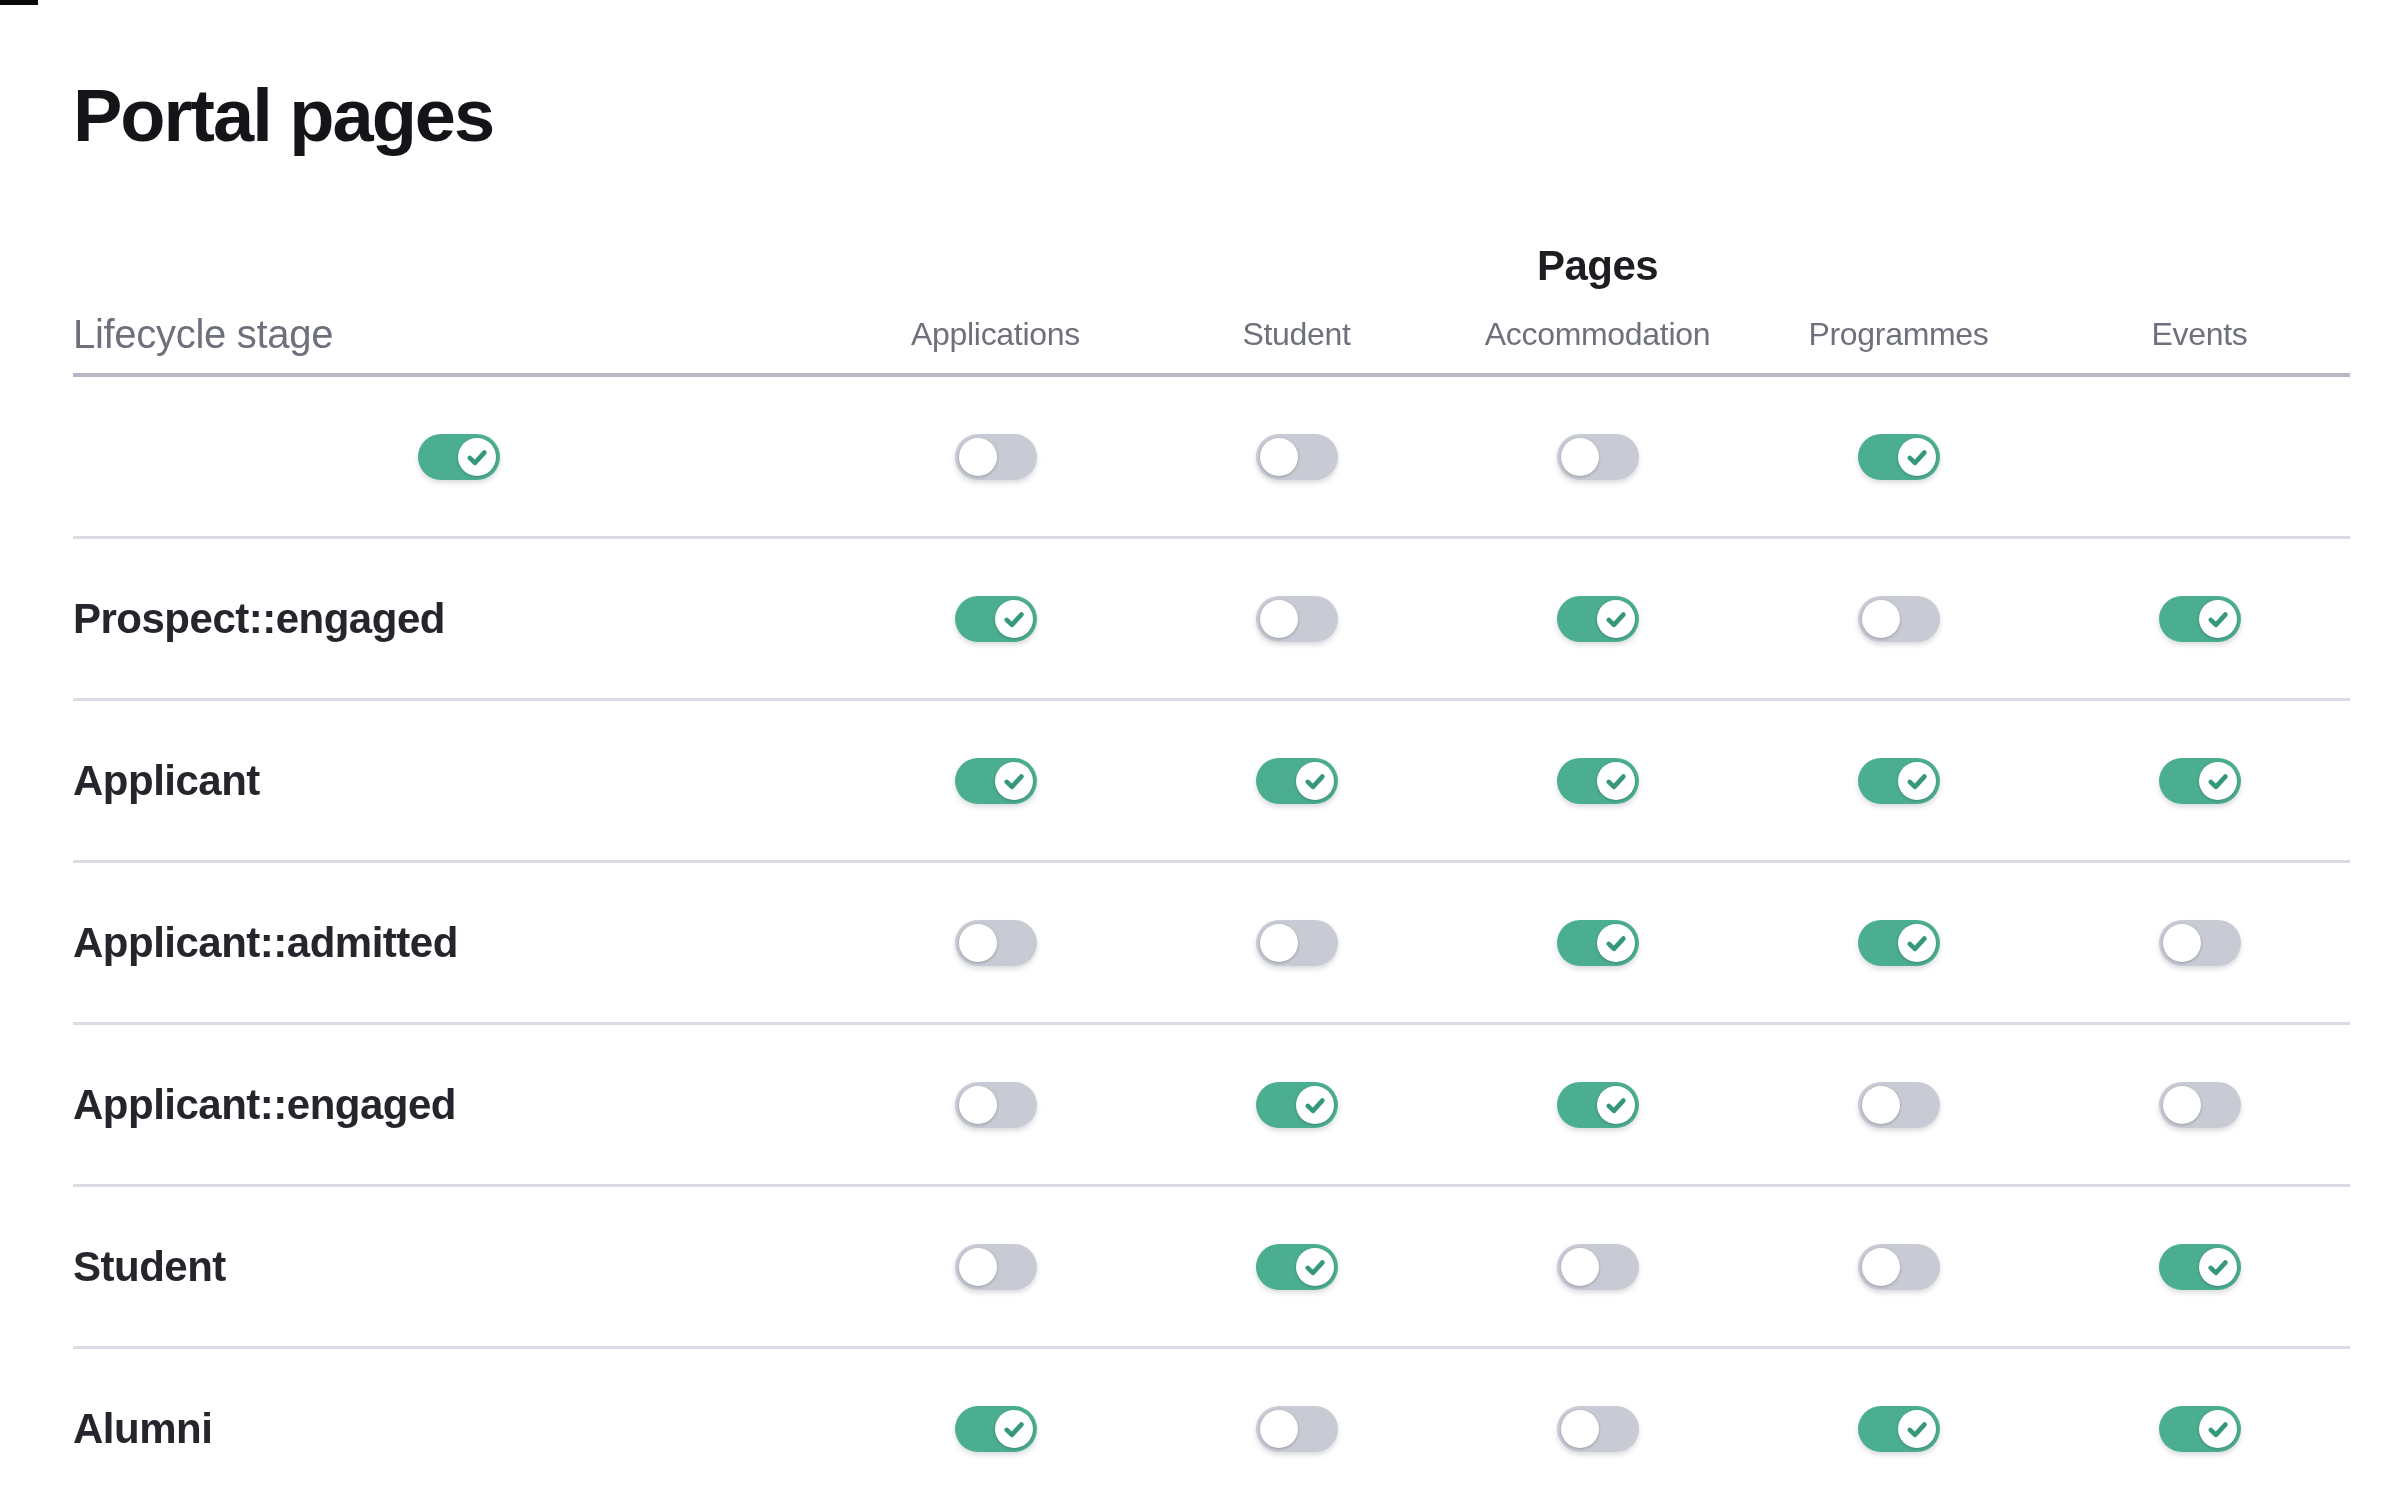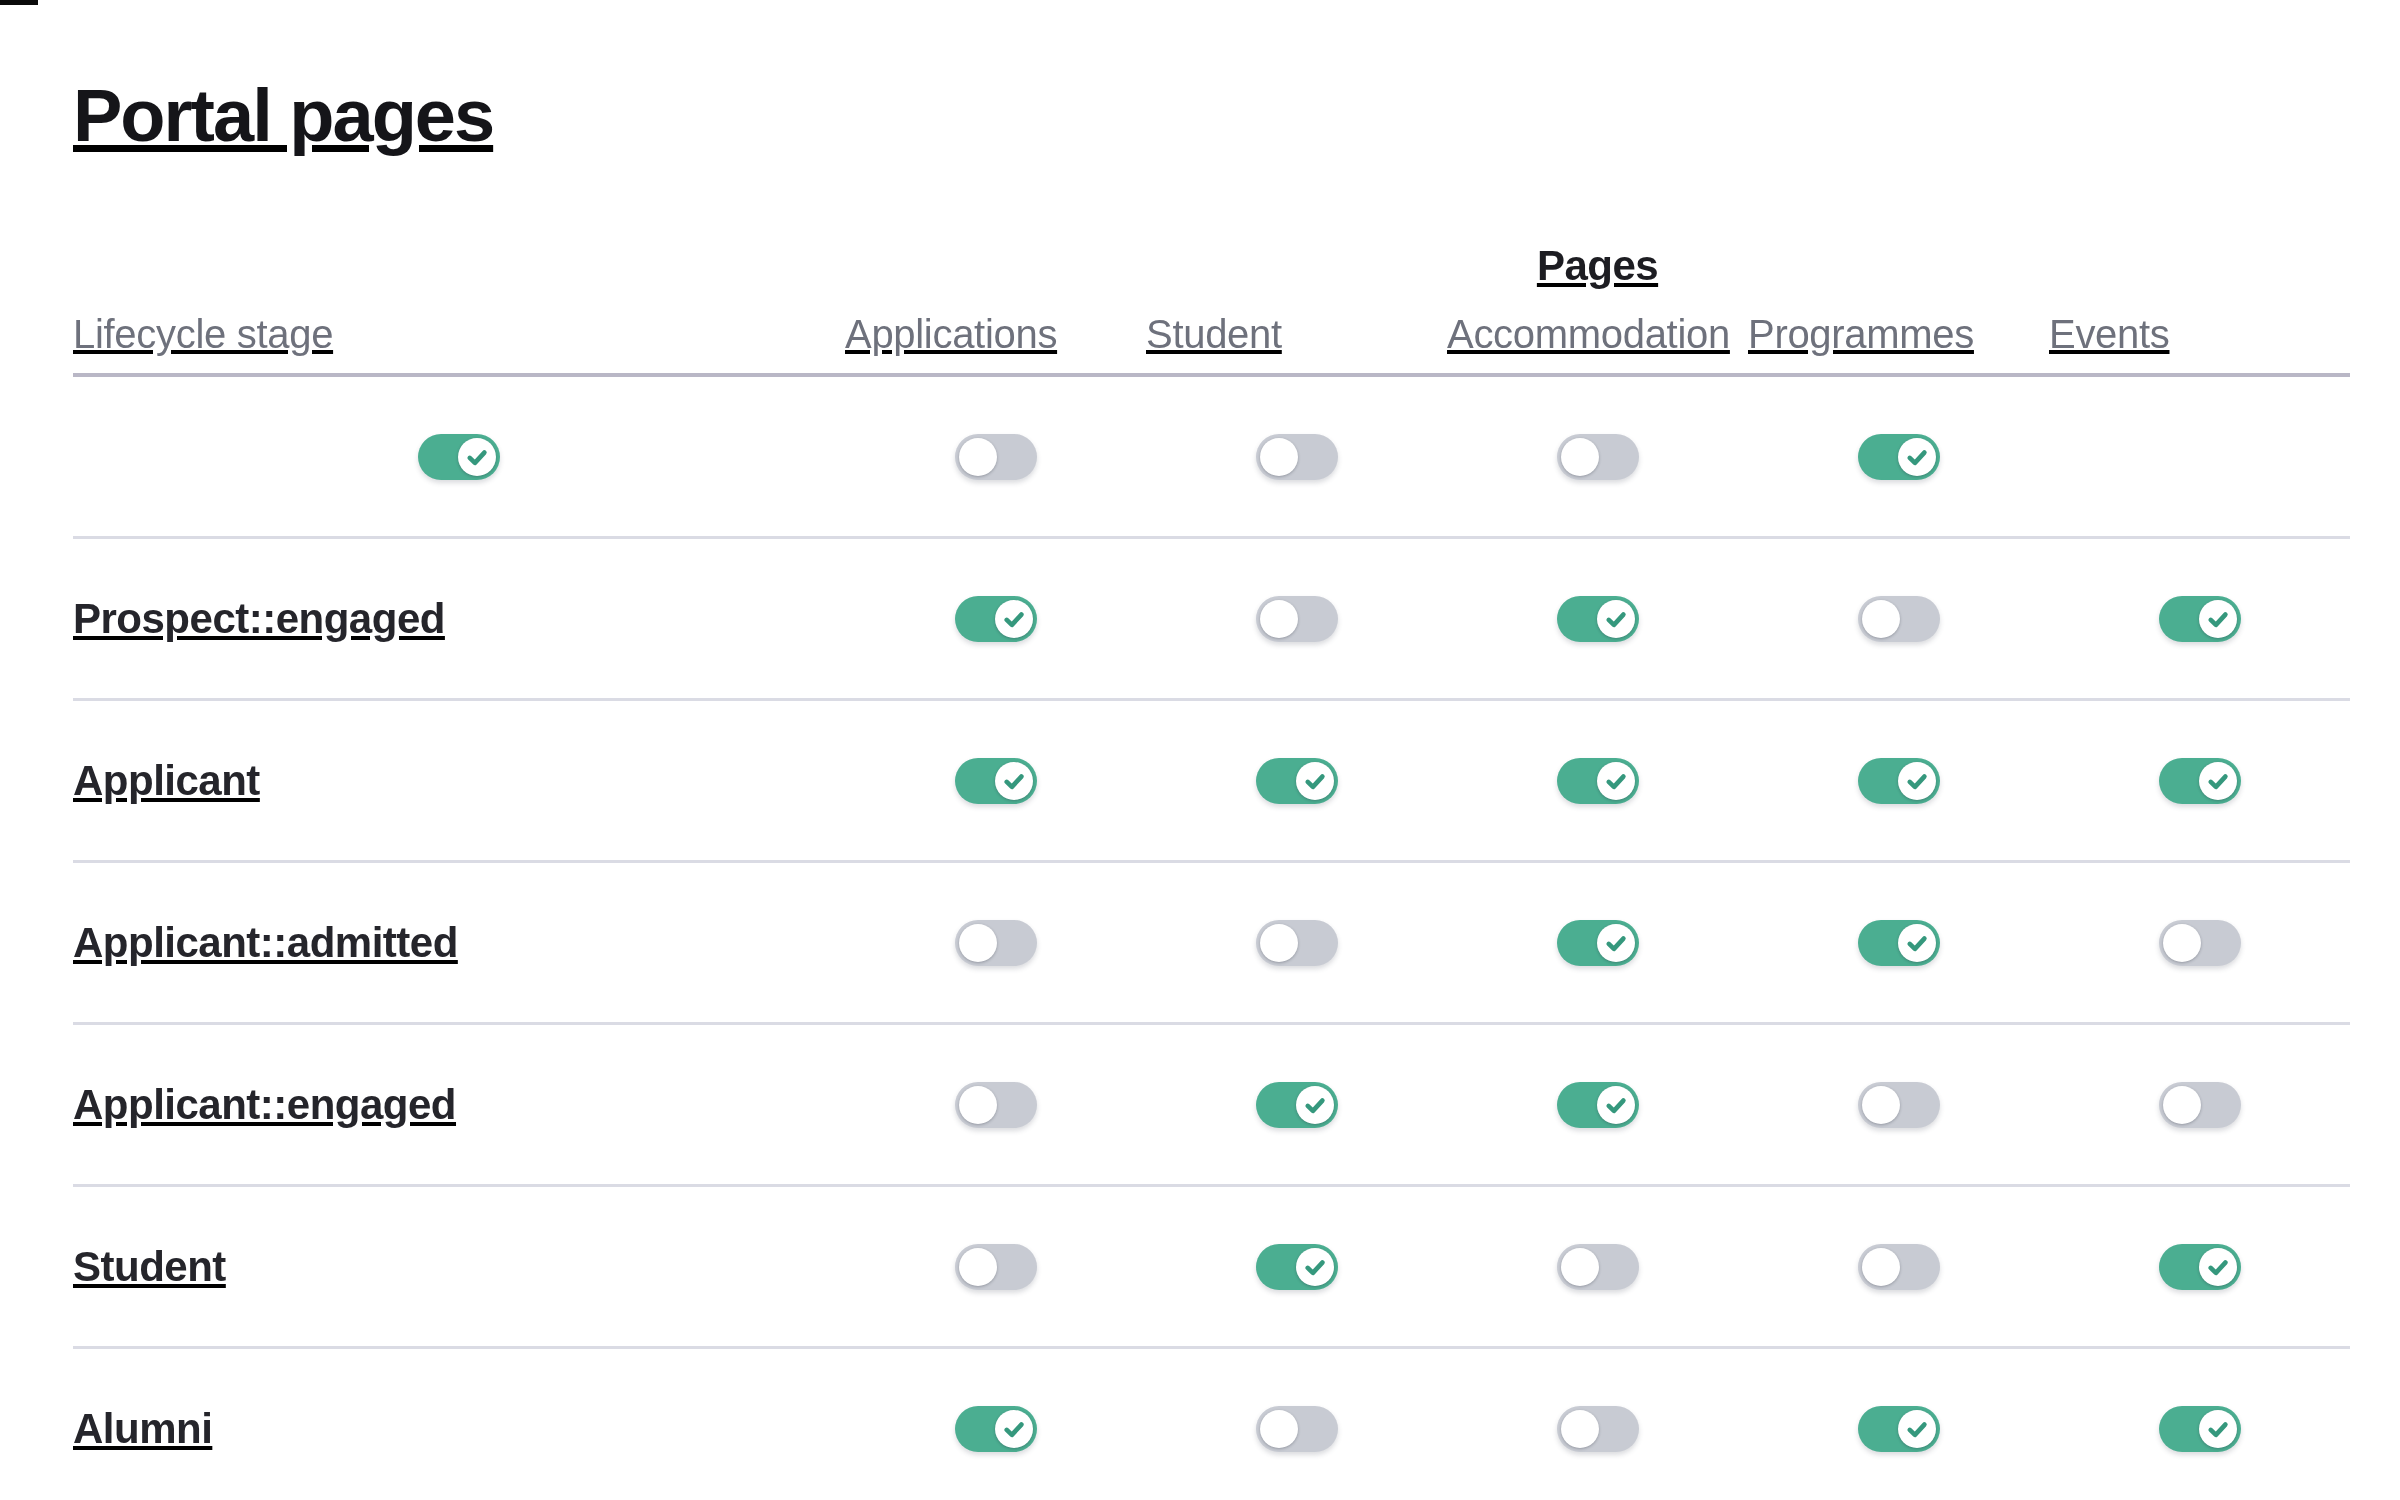--- a/index.html
+++ b/index.html
@@ -15,21 +15,21 @@
     --title:#151519;
     --label:#25252b;
     --muted:#6e717c;
   }
 
   .black-mark {
     position:absolute; left:0; top:0; width:38px; height:5px; background:#0a0a0a;
   }
 
   .page {
-    position:absolute; left:0; top:0; width:2400px; height:1500px;text-decoration:underline;
+    position:absolute; left:0; top:0; width:2400px; height:1500px;
   }
 
   h1.page-title {
     margin:72px 0 0 73px;
     font-size:74px;
     font-weight:700;
     letter-spacing:-2px;
     color:var(--title);
     line-height:88px;
   }
@@ -60,25 +60,25 @@
     padding-bottom:16px;
     border-bottom:4px solid var(--divider-strong);
   }
   .stage-header {
     font-size:40px;
     font-weight:500;
     letter-spacing:-0.3px;
     color:var(--muted);
   }
   .col-header {
-    font-size:40px;
+    font-size:32px;
     font-weight:500;
     letter-spacing:-0.3px;
     color:var(--muted);
-    text-align:left;
+    text-align:center;
     white-space:nowrap;
   }
 
   .body-row {
     height:162px;
     border-bottom:3px solid var(--divider-light);
   }
   .row-label {
     font-size:42px;
     font-weight:700;

